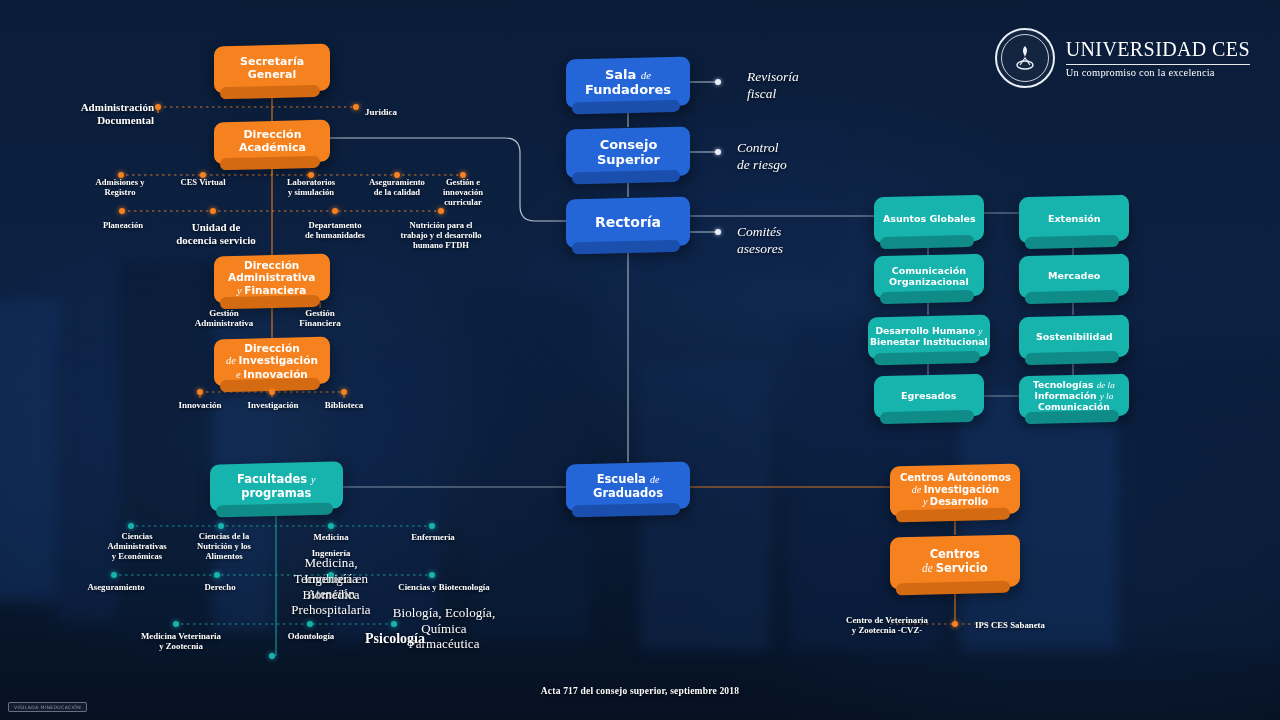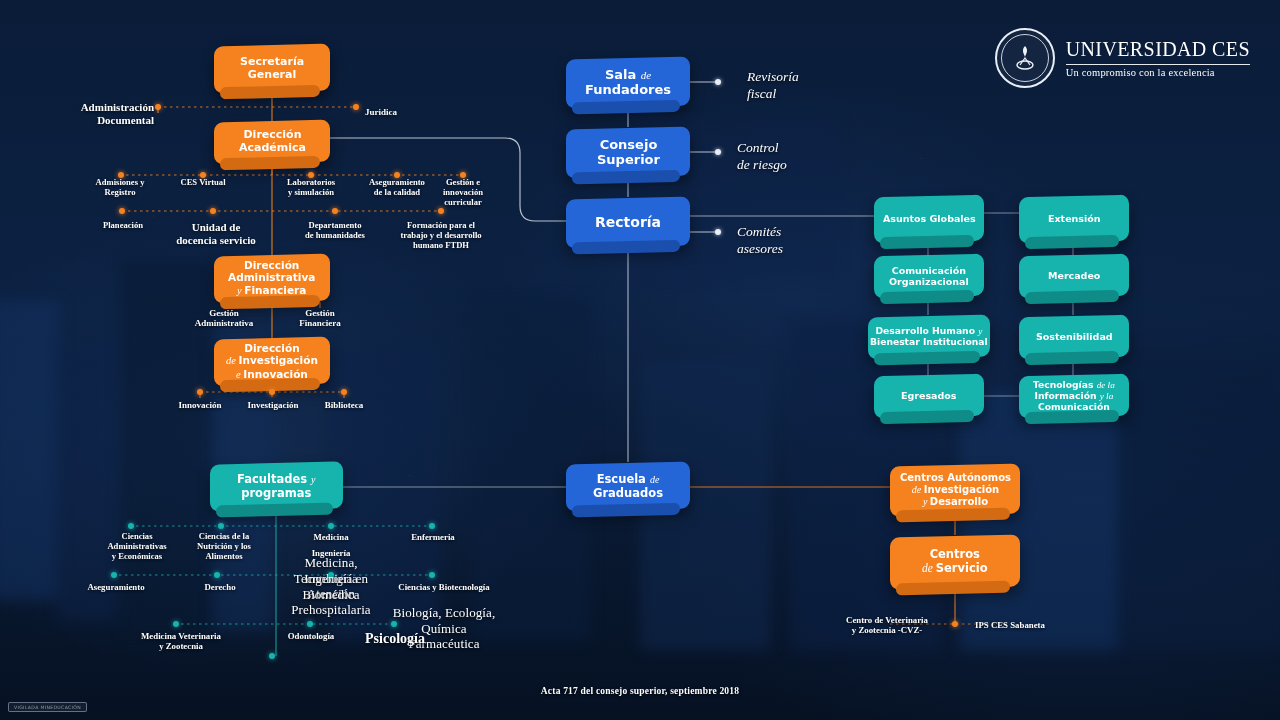--- a/index.html
+++ b/index.html
@@ -319,21 +319,21 @@
     <span>Unidad de</span><br>
     <span>docencia servicio</span>
   </div>
   <div class="dot o" style="left:332px;top:208px;"></div>
   <div class="leaf" style="left:291px;top:221px;width:88px;font-size:8.6px;">
     <span>Departamento</span><br>
     <span>de humanidades</span>
   </div>
   <div class="dot o" style="left:438px;top:208px;"></div>
   <div class="leaf" style="left:386px;top:221px;width:110px;font-size:8.6px;">
-    <span>Formación para el</span><br>
+    <span>Nutrición para el</span><br>
     <span>trabajo y el desarrollo</span><br>
     <span>humano FTDH</span>
   </div>
 
   <div class="leaf" style="left:182px;top:308px;width:84px;font-size:9px;">
     <span>Gestión</span><br>
     <span>Administrativa</span>
   </div>
   <div class="leaf" style="left:283px;top:308px;width:74px;font-size:9px;">
     <span>Gestión</span><br>

